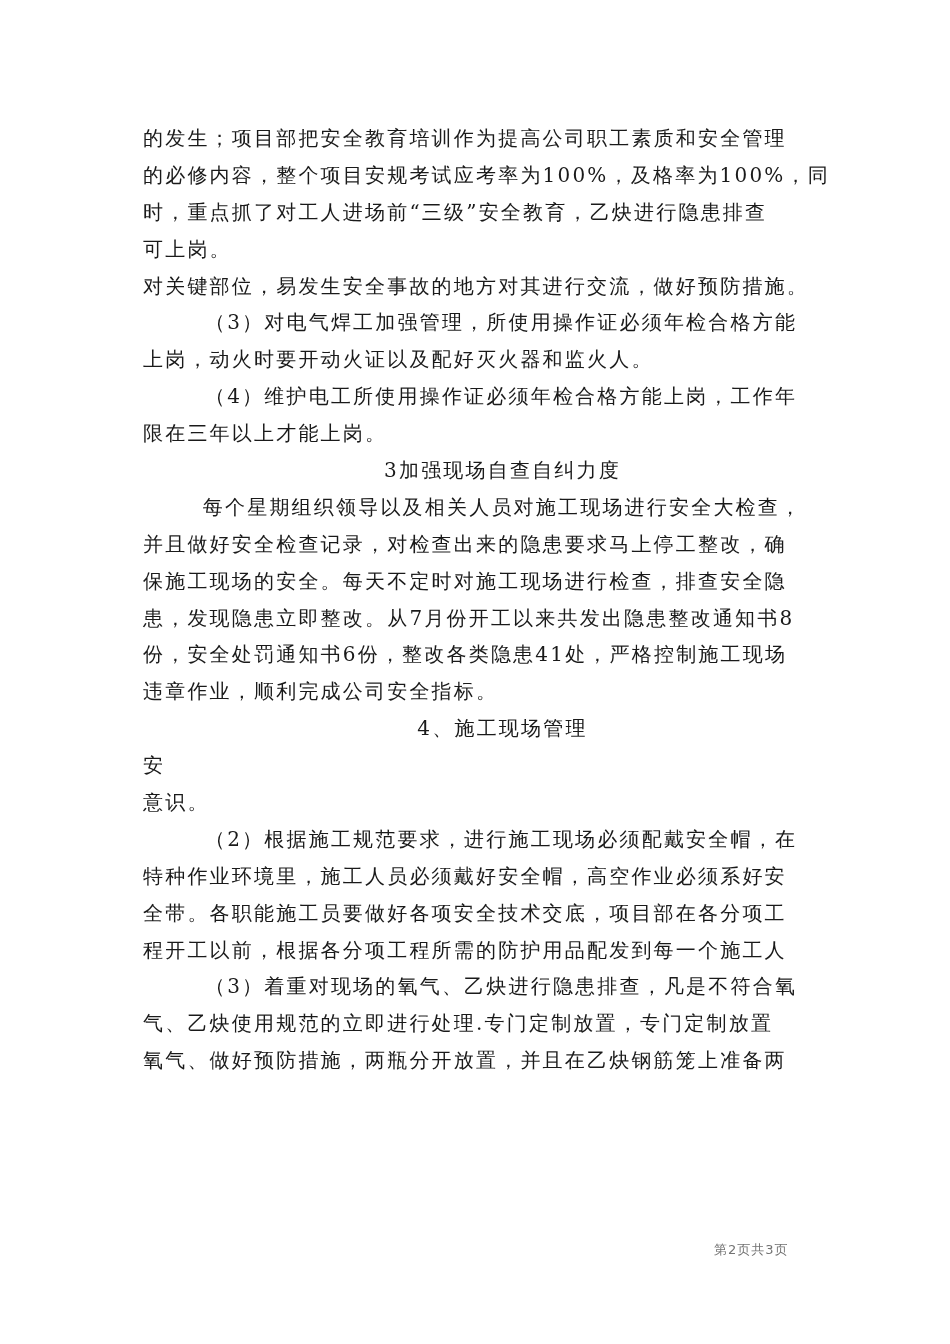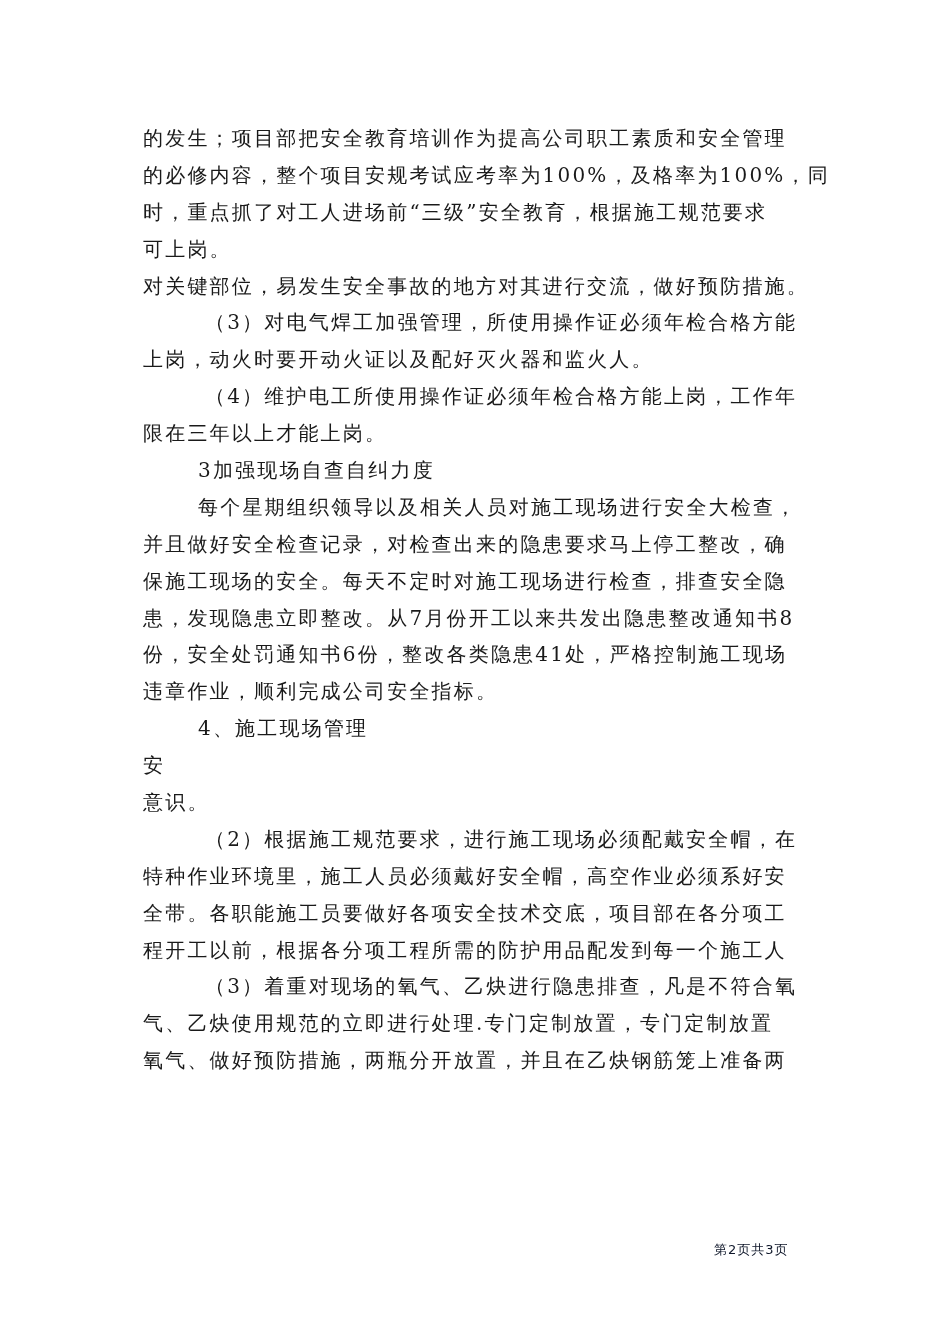--- a/index.html
+++ b/index.html
@@ -2,33 +2,33 @@
 <html><head>
 <meta charset="utf-8">
 <style>
   html, body { margin: 0; padding: 0; background: #ffffff; }
   body { width: 950px; height: 1344px; position: relative; overflow: hidden;
          font-family: "DejaVu Serif", "Liberation Serif", serif; color: #1a1a1a; }
   .page { position: absolute; left: 0; top: 0; width: 950px; height: 1344px; background: #fff; }
   .body-text { position: absolute; left: 143px; top: 120px; width: 664px; }
   .line { height: 36.9px; line-height: 36.9px; font-size: 20px; white-space: nowrap;
           letter-spacing: 2.2px; overflow: visible; }
-  .indent1 { padding-left: 55px; }
+  .indent1 { padding-left: 55px; text-align: center; }
   .indent2 { padding-left: 62px; }
   .footer { position: absolute; left: 714px; top: 1241px; font-size: 13px;
-            font-family: "DejaVu Sans", "Liberation Sans", sans-serif; color: #0f172a; letter-spacing: 1px; }
+            font-family: "DejaVu Sans", "Liberation Sans", sans-serif; color: #737373; letter-spacing: 1px; }
 </style>
 </head>
 <body>
 
 <div class="page">
   <div class="body-text">
     <div class="line">的发生；项目部把安全教育培训作为提高公司职工素质和安全管理</div>
     <div class="line">的必修内容，整个项目安规考试应考率为100%，及格率为100%，同</div>
-    <div class="line">时，重点抓了对工人进场前“三级”安全教育，根据施工规范要求</div>
+    <div class="line">时，重点抓了对工人进场前“三级”安全教育，乙炔进行隐患排查</div>
     <div class="line">可上岗。</div>
     <div class="line">对关键部位，易发生安全事故的地方对其进行交流，做好预防措施。</div>
     <div class="line indent2">（3）对电气焊工加强管理，所使用操作证必须年检合格方能</div>
     <div class="line">上岗，动火时要开动火证以及配好灭火器和监火人。</div>
     <div class="line indent2">（4）维护电工所使用操作证必须年检合格方能上岗，工作年</div>
     <div class="line">限在三年以上才能上岗。</div>
     <div class="line indent1">3加强现场自查自纠力度</div>
     <div class="line indent1">每个星期组织领导以及相关人员对施工现场进行安全大检查，</div>
     <div class="line">并且做好安全检查记录，对检查出来的隐患要求马上停工整改，确</div>
     <div class="line">保施工现场的安全。每天不定时对施工现场进行检查，排查安全隐</div>

